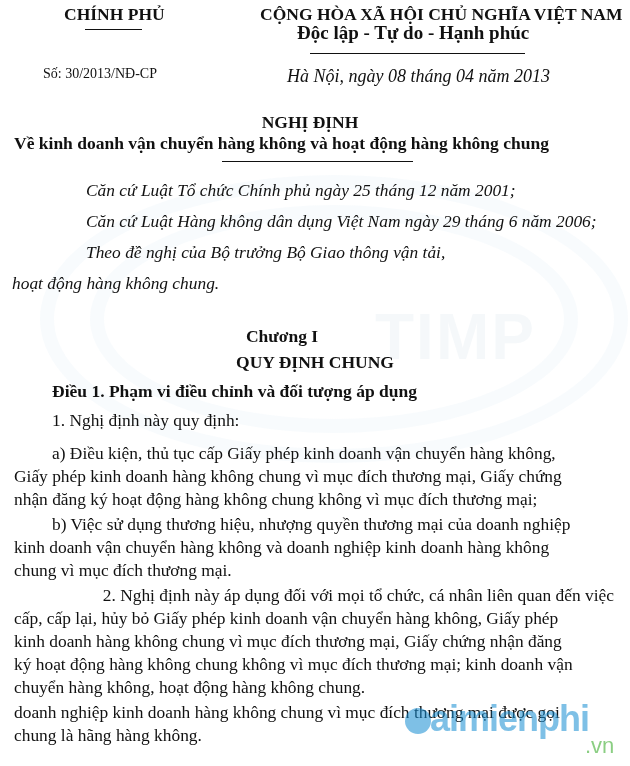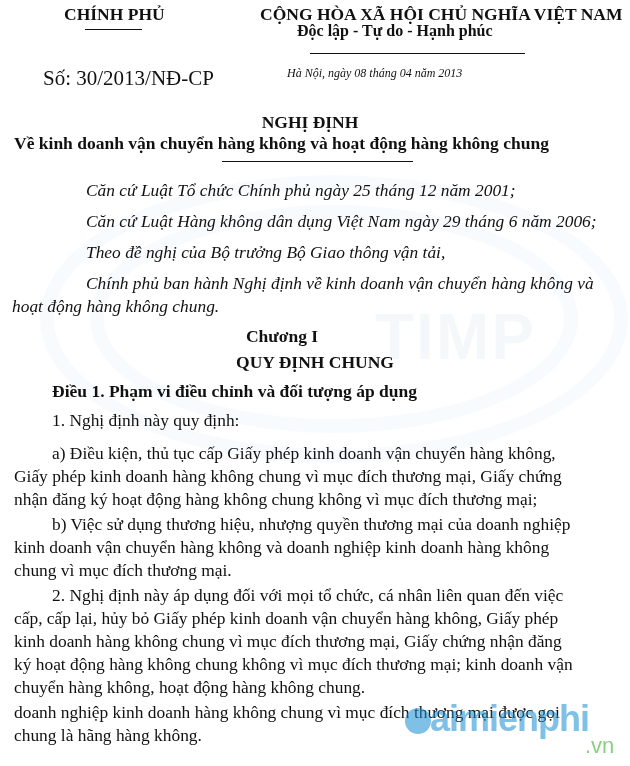--- a/index.html
+++ b/index.html
@@ -46,35 +46,34 @@
 <body>
 
 <div class="wm-arc" style="left:40px; top:175px; width:560px; height:260px;"></div>
 <div class="wm-arc" style="left:90px; top:205px; width:460px; height:200px;"></div>
 <div class="wm-text" style="left:375px; top:300px;">TIMP</div>
 
 <div class="abs bold" style="left:64px; top:4px; font-size:17.5px;">CHÍNH PHỦ</div>
 <div class="hline" style="left:85px; top:29px; width:57px;"></div>
 
 <div class="abs bold" style="left:234px; top:4px; font-size:17.5px;margin-left:26px;">CỘNG HÒA XÃ HỘI CHỦ NGHĨA VIỆT NAM</div>
-<div class="abs bold" style="left:297px; top:22px; font-size:16px;">Độc lập - Tự do - Hạnh phúc</div>
+<div class="abs bold" style="left:297px; top:22px; font-size:19px;">Độc lập - Tự do - Hạnh phúc</div>
 <div class="hline" style="left:310px; top:53px; width:215px;"></div>
 
-<div class="abs" style="left:43px; top:66px; font-size:21px;">Số: 30/2013/NĐ-CP</div>
-<div class="abs ital" style="left:287px; top:66px; font-size:12px;">Hà Nội, ngày 08 tháng 04 năm 2013</div>
+<div class="abs" style="left:43px; top:66px; font-size:14px;">Số: 30/2013/NĐ-CP</div>
+<div class="abs ital" style="left:287px; top:66px; font-size:18px;">Hà Nội, ngày 08 tháng 04 năm 2013</div>
 
 <div class="abs bold" style="left:0; width:620px; text-align:center; top:112px; font-size:17.5px;">NGHỊ ĐỊNH</div>
 <div class="abs bold" style="left:14px; top:133px; font-size:17.5px;">Về kinh doanh vận chuyển hàng không và hoạt động hàng không chung</div>
 <div class="hline" style="left:222px; top:161px; width:191px;"></div>
 
 <div class="p ital" style="top:179px;">
   <span class="line ind" style="margin-bottom:8px;">Căn cứ Luật Tổ chức Chính phủ ngày 25 tháng 12 năm 2001;</span>
   <span class="line ind" style="margin-bottom:8px;">Căn cứ Luật Hàng không dân dụng Việt Nam ngày 29 tháng 6 năm 2006;</span>
   <span class="line ind" style="margin-bottom:8px;">Theo đề nghị của Bộ trưởng Bộ Giao thông vận tải,</span>
-  <span class="line ind">Chính phủ ban hành Nghị định về kinh doanh vận chuyển hàng không và</span>
   <span class="line" style="margin-left:-21px;">hoạt động hàng không chung.</span>
 </div>
 
 <div class="abs bold" style="left:0; width:564px; text-align:center; top:326px; font-size:17.5px;">Chương I</div>
 <div class="abs bold" style="left:0; width:630px; text-align:center; top:352px; font-size:17.5px;">QUY ĐỊNH CHUNG</div>
 
 <div class="abs bold" style="left:52px; top:381px; font-size:17.5px;">Điều 1. Phạm vi điều chỉnh và đối tượng áp dụng</div>
 <div class="abs" style="left:52px; top:410px; font-size:17.4px;">1. Nghị định này quy định:</div>
 
 <div class="p" style="top:442px; left:14px; width:600px;">
@@ -83,21 +82,21 @@
   <span class="line">nhận đăng ký hoạt động hàng không chung không vì mục đích thương mại;</span>
 </div>
 
 <div class="p" style="top:513px; left:14px; width:600px;">
   <span class="line ind" style="padding-left:38px;">b) Việc sử dụng thương hiệu, nhượng quyền thương mại của doanh nghiệp</span>
   <span class="line">kinh doanh vận chuyển hàng không và doanh nghiệp kinh doanh hàng không</span>
   <span class="line">chung vì mục đích thương mại.</span>
 </div>
 
 <div class="p" style="top:584px; left:14px; width:600px;">
-  <span class="line ind" style="padding-left:38px;">2. Nghị định này áp dụng đối với mọi tổ chức, cá nhân liên quan đến việc</span>
+  <span class="line ind" style="padding-left:38px;text-align:right;">2. Nghị định này áp dụng đối với mọi tổ chức, cá nhân liên quan đến việc</span>
   <span class="line">cấp, cấp lại, hủy bỏ Giấy phép kinh doanh vận chuyển hàng không, Giấy phép</span>
   <span class="line">kinh doanh hàng không chung vì mục đích thương mại, Giấy chứng nhận đăng</span>
   <span class="line">ký hoạt động hàng không chung không vì mục đích thương mại; kinh doanh vận</span>
   <span class="line">chuyển hàng không, hoạt động hàng không chung.</span>
 </div>
 
 <div class="p" style="top:701px; left:14px; width:600px;">
   <span class="line">doanh nghiệp kinh doanh hàng không chung vì mục đích thương mại được gọi</span>
   <span class="line">chung là hãng hàng không.</span>
 </div>

